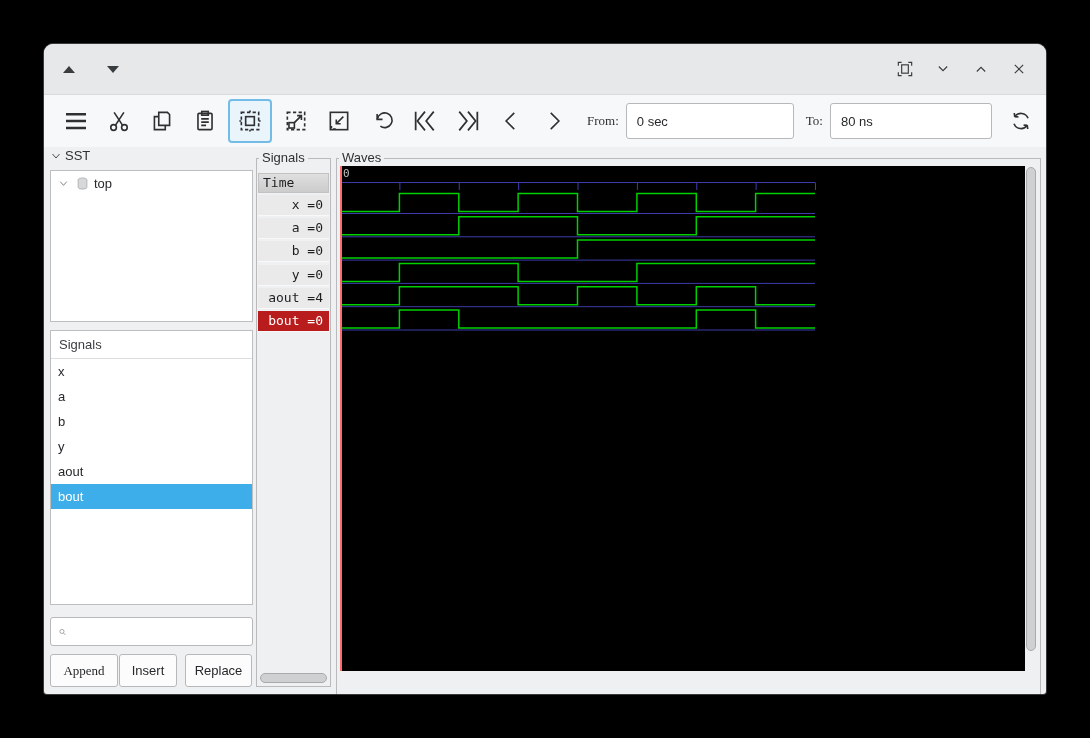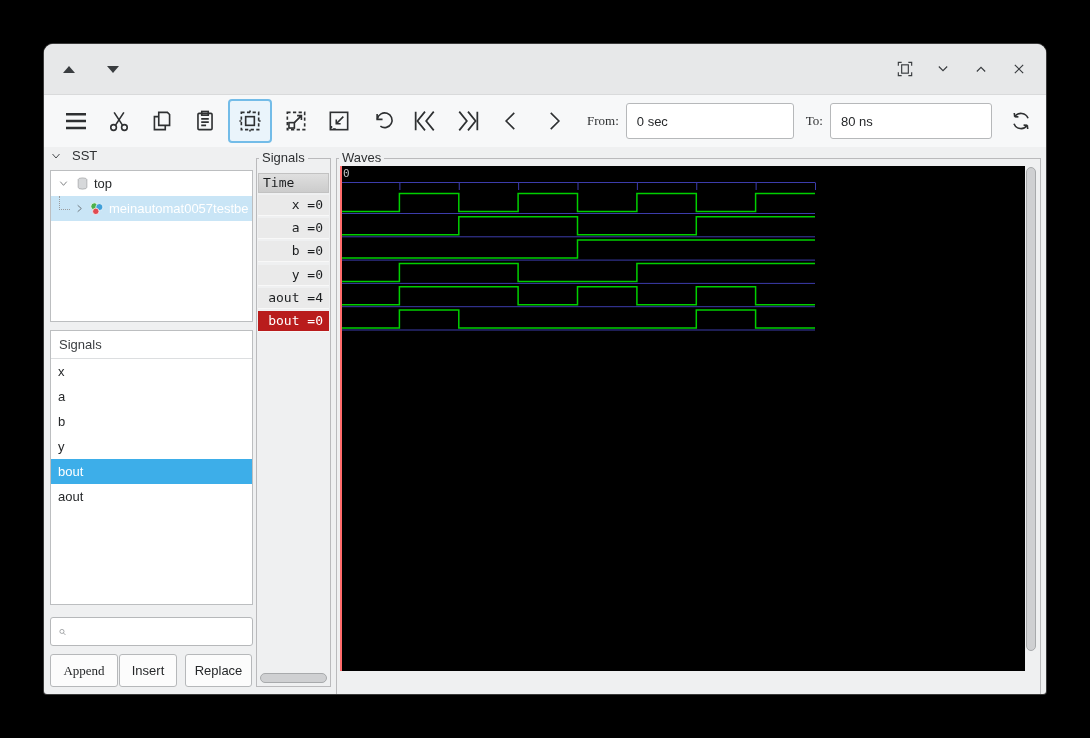--- a/index.html
+++ b/index.html
@@ -20,21 +20,21 @@
   .tool-btn{width:43px;height:44px;display:flex;align-items:center;justify-content:center;border-radius:4px;flex:0 0 auto;}
   .tool-btn svg{stroke:#2e3032;fill:none;stroke-width:1.5;}
   .tool-btn.active{width:40px;height:40px;border:2px solid #73bce8;background:#eaf4fb;margin:0 2px;}
   .tool-label{font-size:13px;color:#2e3032;margin:0 7px 0 12px;flex:0 0 auto;font-family:Liberation Serif, serif;}
   .tool-input{width:168px;height:36px;background:#fff;border:1px solid #b6b8ba;border-radius:3px;font-size:13px;color:#26282a;padding:0 10px;box-sizing:border-box;font-family:"Liberation Sans",sans-serif;flex:0 0 auto;}
   
   .white-box{position:absolute;background:#fff;border:1px solid #bcbec0;box-sizing:border-box;}
   .frame{position:absolute;border:1px solid #bababc;box-sizing:border-box;}
   .frame-label{position:absolute;top:-9px;left:2px;font-size:13px;color:#2e3032;background:#eff0f1;padding:0 3px;line-height:16px;}
   
-  .sst-header{position:absolute;left:6px;top:104px;display:flex;align-items:center;gap:10px;font-size:13px;color:#2e3032;}
+  .sst-header{position:absolute;left:6px;top:104px;display:flex;align-items:center;gap:3px;font-size:13px;color:#2e3032;}
   .tree-row{position:relative;height:25px;display:flex;align-items:center;font-size:13px;color:#26282a;}
   .tree-row.selected{background:#c9e5f6;color:#fff;}
   .expander{width:16px;height:16px;display:flex;align-items:center;justify-content:center;flex:0 0 auto;}
   .expander svg{stroke:#4a4d50;fill:none;stroke-width:1.5;}
   .tree-guide{position:absolute;left:8px;top:0;width:10px;height:13px;border-left:1px dotted #9a9c9e;border-bottom:1px dotted #9a9c9e;}
   .tree-label{white-space:nowrap;overflow:hidden;}
   
   .list-header{height:27px;line-height:27px;padding-left:8px;font-size:13px;color:#3a3d40;border-bottom:1px solid #dcdee0;}
   .list-row{height:25px;line-height:25px;padding-left:7px;font-size:13px;color:#26282a;}
   .list-row.selected{background:#3daee9;color:#fff;}
@@ -199,44 +199,30 @@
         <svg width="11" height="11" viewBox="0 0 24 24">
             <polyline points="5,8 12,16 19,8"></polyline>
           </svg>
       </span>
       <svg width="15" height="15" viewBox="0 0 24 24" style="margin:0 4px;flex:0 0 auto">
         <ellipse cx="12" cy="6" rx="7" ry="3" fill="#d6d8da" stroke="#96989a"></ellipse>
         <path d="M5 6 V18 a7 3 0 0 0 14 0 V6" fill="#d6d8da" stroke="#96989a"></path>
       </svg>
       <span class="tree-label">top</span>
     </div>
-    <div class="tree-row selected">
-      <span class="tree-guide"></span>
-      <span class="expander" style="margin-left:20px">
-        <svg width="11" height="11" viewBox="0 0 24 24">
-            <polyline points="8,5 16,12 8,19"></polyline>
-          </svg>
-      </span>
-      <svg width="17" height="17" viewBox="0 0 24 24" style="margin:0 4px 0 1px;flex:0 0 auto">
-        <circle cx="9" cy="9" r="5" fill="#4cb04c" stroke="#fff" stroke-width="1"></circle>
-        <circle cx="16" cy="10" r="5" fill="#3f9fd9" stroke="#fff" stroke-width="1"></circle>
-        <circle cx="11" cy="16" r="4.5" fill="#e04a52" stroke="#fff" stroke-width="1"></circle>
-      </svg>
-      <span class="tree-label">meinautomat0057testbe</span>
-    </div>
   </div>
 
   <div class="white-box" style="left:6px;top:286px;width:203px;height:275px;">
     <div class="list-header">Signals</div>
     <div class="list-row">x</div>
     <div class="list-row">a</div>
     <div class="list-row">b</div>
     <div class="list-row">y</div>
+    <div class="list-row">aout</div>
     <div class="list-row selected">bout</div>
-    <div class="list-row">aout</div>
   </div>
 
   <div class="search-box">
     <svg width="16" height="16" viewBox="0 0 24 24">
       <circle cx="10.5" cy="10.5" r="5.5"></circle>
         <path d="M14.5 14.5 L20 20"></path>
     </svg>
     <input style="border: none; outline: none; flex: 1 1 0%; font-size: 13px; margin-left: 5px; background: transparent; font-family: &quot;Liberation Sans&quot;, sans-serif;">
   </div>
 

